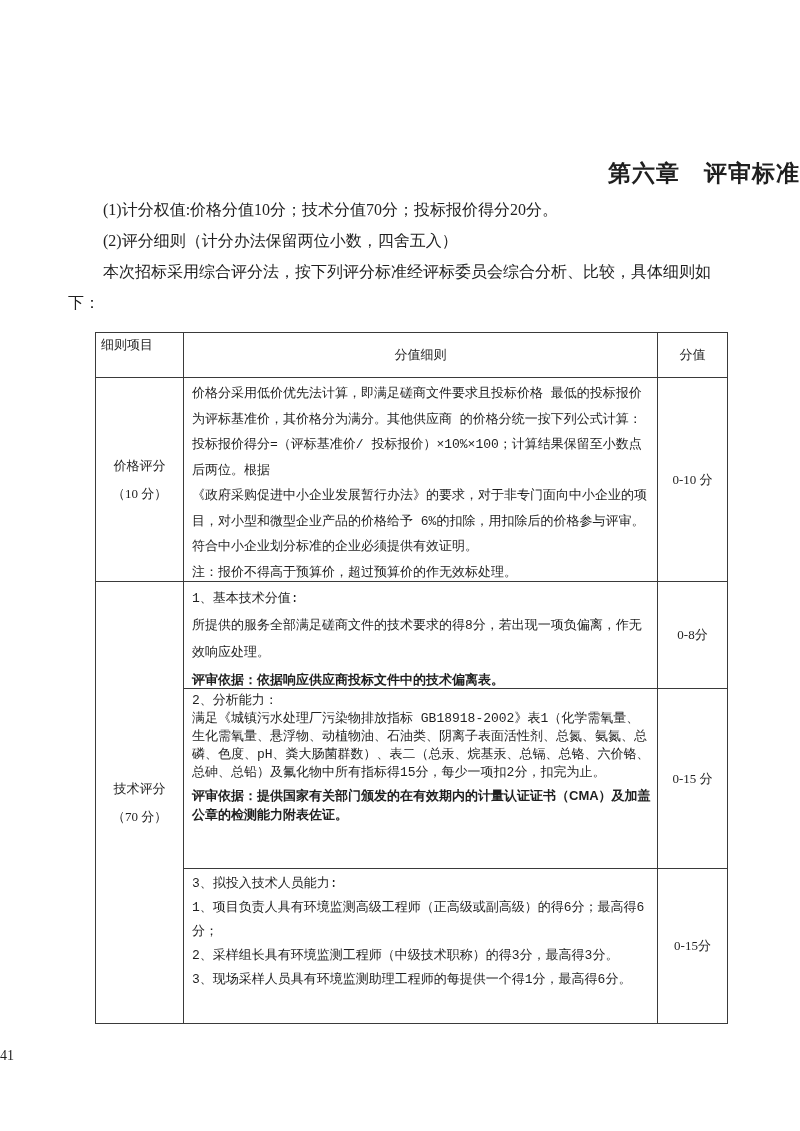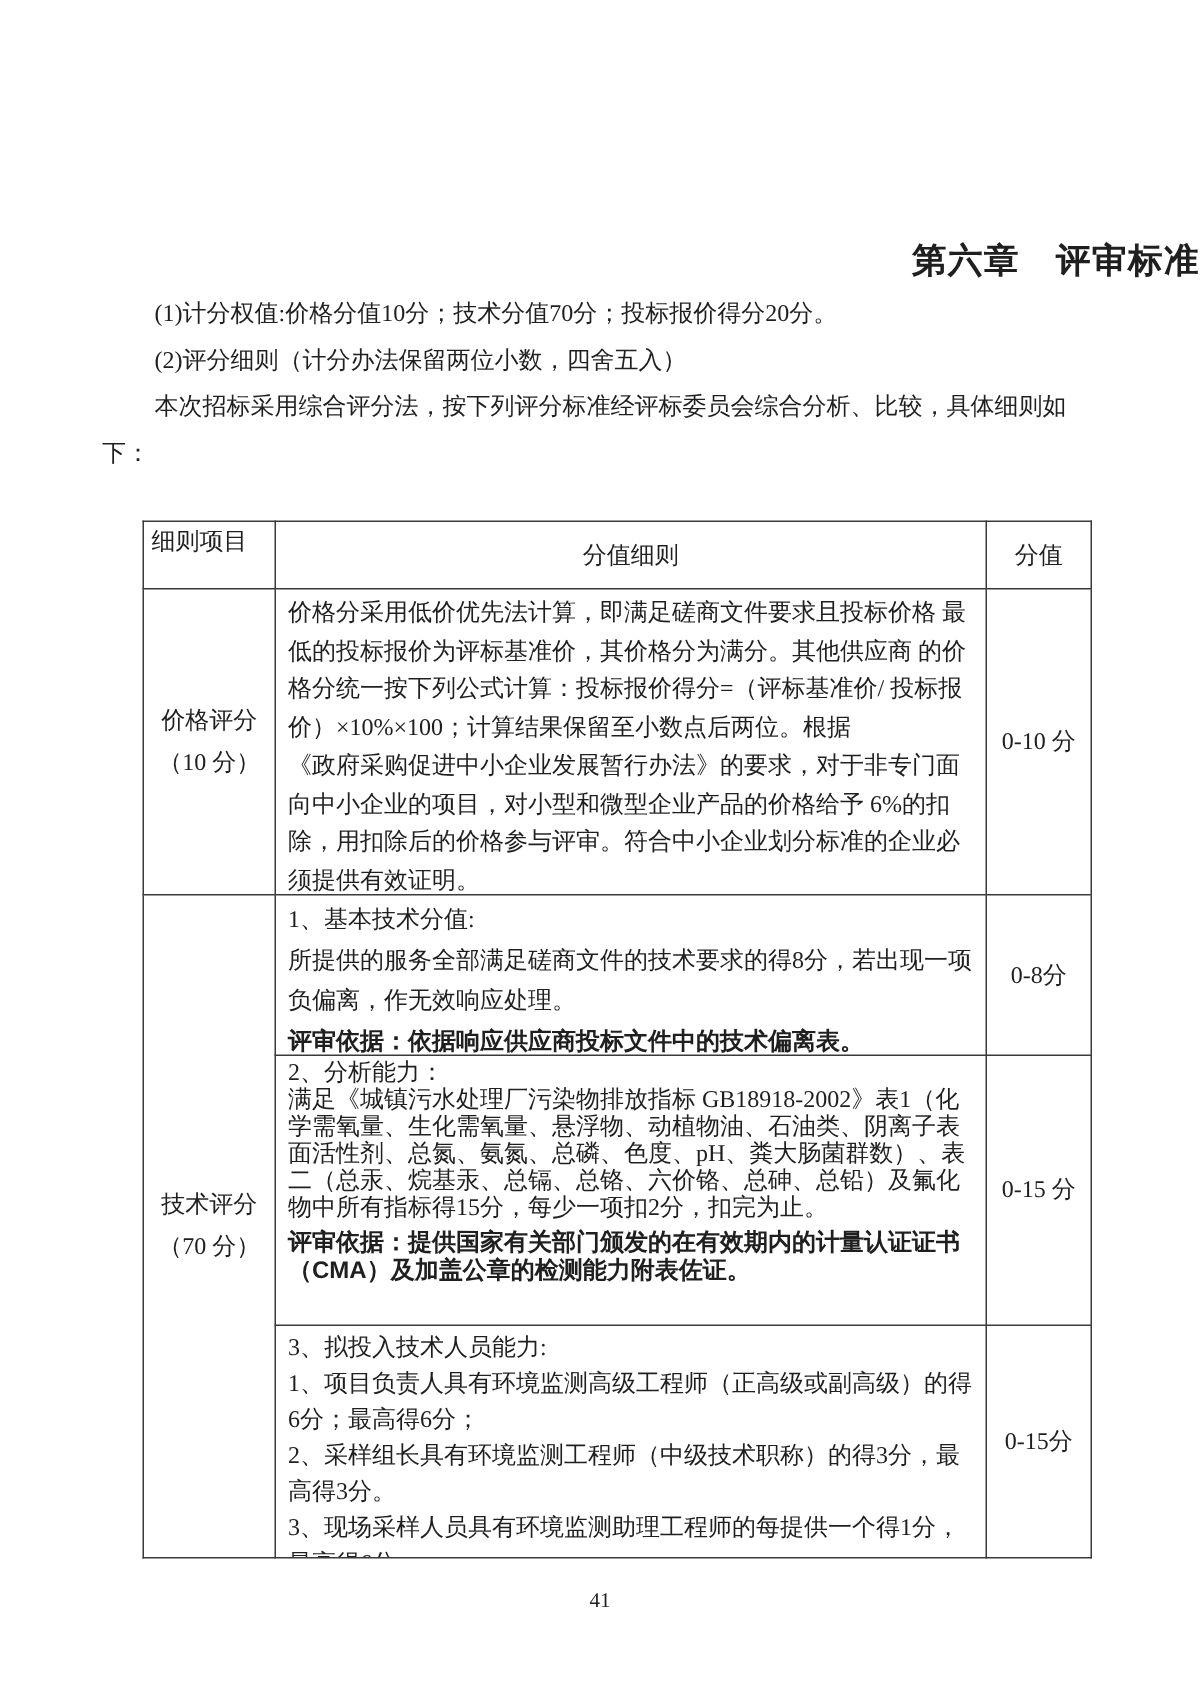--- a/index.html
+++ b/index.html
@@ -15,59 +15,59 @@
     font-family:"Liberation Sans","DejaVu Sans",sans-serif;
     letter-spacing:1px;
   }
   .intro{
     position:absolute;top:194px;left:68px;width:666px;
     font-size:16px;line-height:31px;
   }
   .intro p{margin:0;text-indent:35px;}
   .u{text-underline-offset:2px;}
   .tbl{
-    position:absolute;top:347px;left:95px;
+    position:absolute;top:332px;left:95px;
     border-collapse:collapse;table-layout:fixed;width:632px;
-    font-size:16px;
+    font-size:13px;
   }
   .tbl td,.tbl th{
     border:1.5px solid #3a3a3a;
     font-weight:normal;
     padding:0;
     overflow:hidden;
   }
   .hdr-row{height:45px;}
   .row-price{height:204px;}
   .row-t1{height:107px;}
   .row-t2{height:180px;}
   .row-t3{height:155px;}
   .h-item{vertical-align:top;text-align:left;}
   .h-item .cell-pad{padding:3px 4px 0 5px;}
   .h-center{text-align:center;vertical-align:middle;}
   .label-cell{text-align:center;vertical-align:middle;white-space:pre-line;line-height:28px;}
   .detail-cell{vertical-align:top;}
   .detail-inner{padding:3px 6px 0 8px;}
-  .body-text{white-space:pre-line;}
+  .body-text{white-space:pre-line;font-family:Liberation Mono, monospace;}
   .lh-price{line-height:25.5px;}
   .lh-t1{line-height:27px;}
   .lh-t2{line-height:18px;}
   .lh-t3{line-height:24px;}
   .basis{
     font-family:"Liberation Sans","DejaVu Sans",sans-serif;
     font-weight:bold;white-space:pre-line;line-height:19px;
     margin-top:4px;
   }
   .ih-price{height:198px;}
   .ih-t1{height:101px;}
   .ih-t2{height:174px;}
   .ih-t3{height:149px;}
   .score-cell{text-align:center;vertical-align:middle;}
   .page-num{
     position:absolute;top:1048px;left:0;width:800px;
-    text-align:center;font-size:14px;margin-top:12px;
+    font-size:14px;
   }
 </style>
 </head>
 <body>
 
 <div class="doc-title">第六章　评审标准</div>
 
 <div class="intro">
   <p><span>(1)计分权值:价格分值</span><span class="u">10</span><span>分；技术分值70分；投标报价得分</span><span class="u">20</span><span>分。</span></p>
   <p>(2)评分细则（计分办法保留两位小数，四舍五入）</p>

